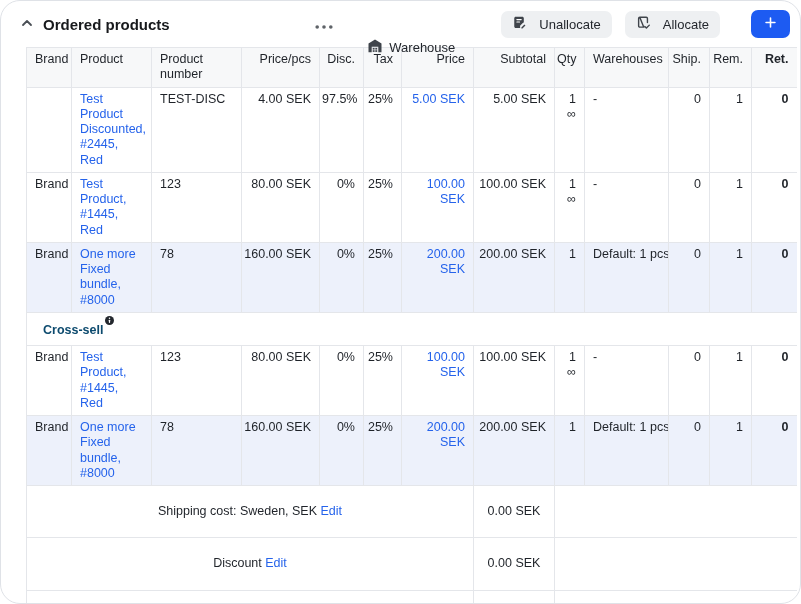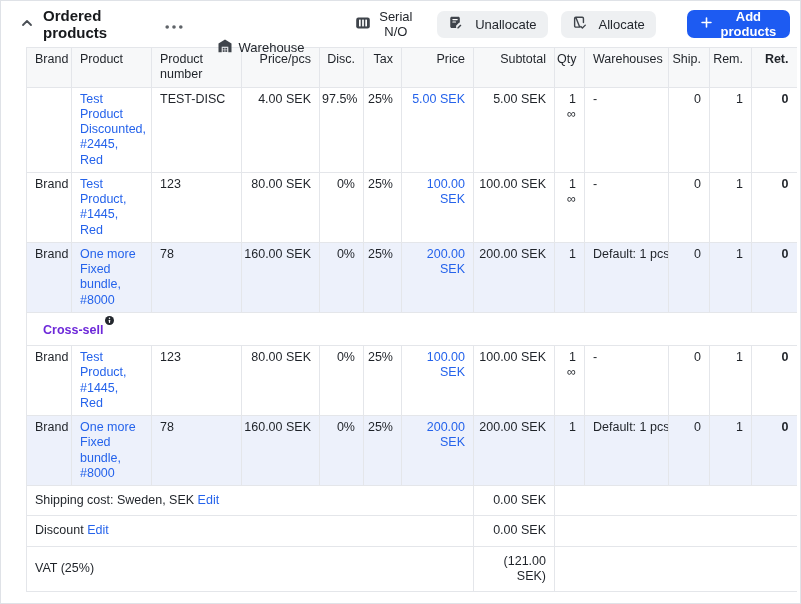--- a/index.html
+++ b/index.html
@@ -14,21 +14,21 @@
   }
   *{box-sizing:border-box;margin:0;padding:0;}
   body{
     font-family:"Liberation Sans", sans-serif;
     background:#fff;
     color:var(--txt);
   }
   .card{
     width:801px;height:604px;
     border:1px solid #dfe2e7;
-    border-radius:0;
+    border-radius:20px;
     background:#fff;
     overflow:hidden;
     position:relative;
   }
   
   .card-header{
     display:flex;align-items:center;
     height:46px;
     padding:0 10px 0 17px;
   }
@@ -63,23 +63,23 @@
     padding:4px 8px;vertical-align:top;text-align:left;
     color:var(--txt);
   }
   th{background:var(--thbg);font-weight:400;height:25px;}
   th:last-child,td:last-child{border-right:none;font-weight:bold;}
   .num{text-align:right;padding-left:2px;}
   .wh{white-space:nowrap;overflow:hidden;}
   tr.hl>td{background:var(--hl);}
   a.lnk{color:var(--accent);text-decoration:none;cursor:pointer;}
   .section-row td{padding:7px 8px 7px 16px;}
-  .section-label{font-size:12.5px;color:#6d28d9;}
+  .section-label{font-size:12.5px;color:#0c4a6e;}
   sup.info{line-height:0;margin-left:2px;position:relative;top:-4px;cursor:default;}
-  .footer-row td{padding:7px 8px;vertical-align:middle;}
+  .footer-row td{padding:18px 8px;vertical-align:middle;text-align:center;}
   .total-label{font-size:10.5px;letter-spacing:.35px;color:#3f444b;}
 </style>
 </head>
 <body>
 
 <div class="card">
 
   <div class="card-header">
     <button class="icon-btn collapse-btn">
       <span>
@@ -107,31 +107,20 @@
               <path d="M8 1.6 1.5 5.5v8.7h3.2V8.8h6.6v5.4h3.2V5.5Z"></path>
               <rect x="5.7" y="9.9" width="1.9" height="1.7"></rect>
               <rect x="8.3" y="9.9" width="1.9" height="1.7"></rect>
               <rect x="5.7" y="12.2" width="1.9" height="1.7"></rect>
               <rect x="8.3" y="12.2" width="1.9" height="1.7"></rect>
             </svg>
         </span>
         <span>Warehouse</span>
       </button>
 
-      <button class="icon-btn serial-btn">
-        <span>
-          <svg width="16" height="16" viewBox="0 0 16 16">
-              <rect x="1.2" y="2.5" width="13.6" height="11" rx="2.2" fill="#3f444b"></rect>
-              <rect x="4" y="4.6" width="1.7" height="6.8" fill="#fff"></rect>
-              <rect x="7.15" y="4.6" width="1.7" height="6.8" fill="#fff"></rect>
-              <rect x="10.3" y="4.6" width="1.7" height="6.8" fill="#fff"></rect>
-            </svg>
-        </span>
-        <span>Serial N/O</span>
-      </button>
 
       <button class="gray-btn unallocate-btn">
         <span>
           <svg width="15" height="15" viewBox="0 0 16 16">
               <path d="M4 1.8h7c.9 0 1.6.7 1.6 1.6v4.9l-.6-.2-3.4 3.4.1 2.3H4c-.9 0-1.6-.7-1.6-1.6V3.4c0-.9.7-1.6 1.6-1.6z" fill="#3f444b"></path>
               <rect x="4.6" y="4.2" width="5.8" height="1.3" rx=".6" fill="#fff"></rect>
               <rect x="4.6" y="6.8" width="4" height="1.3" rx=".6" fill="#fff"></rect>
               <path d="M10 13.2l3.2-3.2 1.1 1.1-3.2 3.2H10v-1.1z" fill="#3f444b"></path>
             </svg>
         </span>
@@ -147,21 +136,20 @@
         </span>
         <span>Allocate</span>
       </button>
 
       <button class="blue-btn">
         <span>
           <svg width="13" height="13" viewBox="0 0 14 14">
               <path d="M7 2.2v9.6M2.2 7h9.6" stroke="#fff" stroke-width="1.7" stroke-linecap="round"></path>
             </svg>
         </span>
-        <span>Add products</span>
       </button>
     </div>
   </div>
 
   <div class="table-clip">
     <table>
       <colgroup id="cols">
           <col style="width: 45px;">
           <col style="width: 80px;">
           <col style="width: 90px;">

